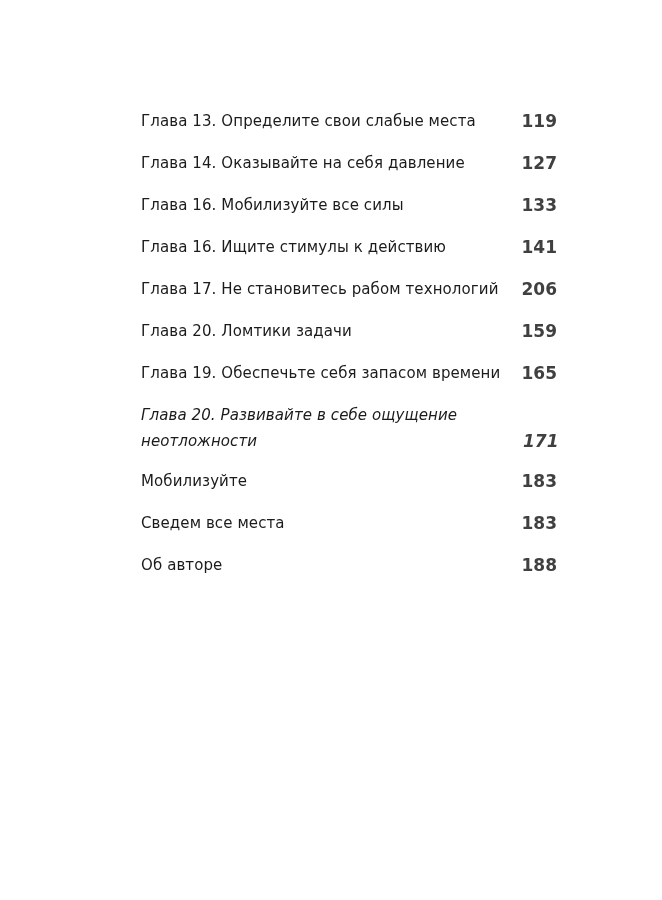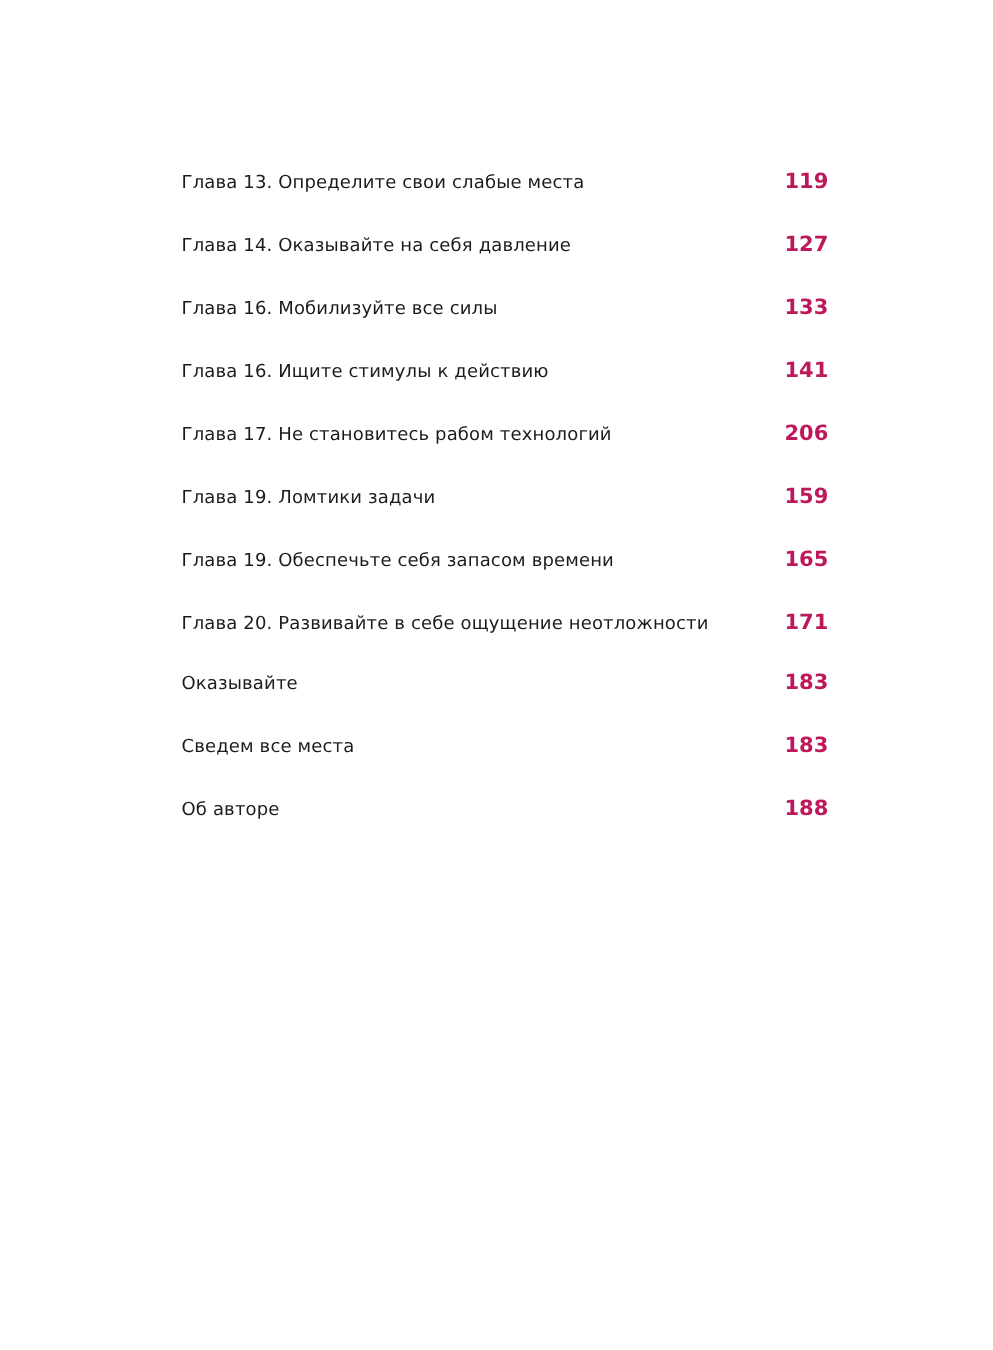--- a/index.html
+++ b/index.html
@@ -27,33 +27,35 @@
     width: 436px;
   }
   .toc-row {
     display: flex;
     align-items: flex-start;
     justify-content: space-between;
     margin-bottom: 16px;
   }
   .toc-row.two-line {
     margin-bottom: 14px;
+    font-style: italic;
   }
   .toc-title {
-    font-size: 12px;
+    font-size: 15px;
     line-height: 26px;
     color: #1b1b1b;
     letter-spacing: 0.1px;
     max-width: 370px;
+    margin-left: 20px;
   }
   .toc-page {
-    font-size: 14px;
+    font-size: 17px;
     line-height: 26px;
     font-weight: bold;
-    color: #be185d;
+    color: #404040;
     min-width: 34px;
     text-align: left;
     white-space: nowrap;
   }
   .toc-row.two-line .toc-page {
     align-self: flex-end;
     margin-left: 13px;
   }
 </style>
 </head>
@@ -81,37 +83,37 @@
       <span class="toc-title">Глава 16. Ищите стимулы к действию</span>
       <span class="toc-page">141</span>
     </div>
 
     <div class="toc-row">
       <span class="toc-title">Глава 17. Не становитесь рабом технологий</span>
       <span class="toc-page">206</span>
     </div>
 
     <div class="toc-row">
-      <span class="toc-title">Глава 19. Ломтики задачи</span>
+      <span class="toc-title">Глава 20. Ломтики задачи</span>
       <span class="toc-page">159</span>
     </div>
 
     <div class="toc-row">
       <span class="toc-title">Глава 19. Обеспечьте себя запасом времени</span>
       <span class="toc-page">165</span>
     </div>
 
     <div class="toc-row two-line">
       <span class="toc-title">Глава 20. Развивайте в себе ощущение неотложности</span>
       <span class="toc-page">171</span>
     </div>
 
 
     <div class="toc-row">
-      <span class="toc-title">Оказывайте</span>
+      <span class="toc-title">Мобилизуйте</span>
       <span class="toc-page">183</span>
     </div>
 
     <div class="toc-row">
       <span class="toc-title">Сведем все места</span>
       <span class="toc-page">183</span>
     </div>
 
     <div class="toc-row">
       <span class="toc-title">Об авторе</span>

